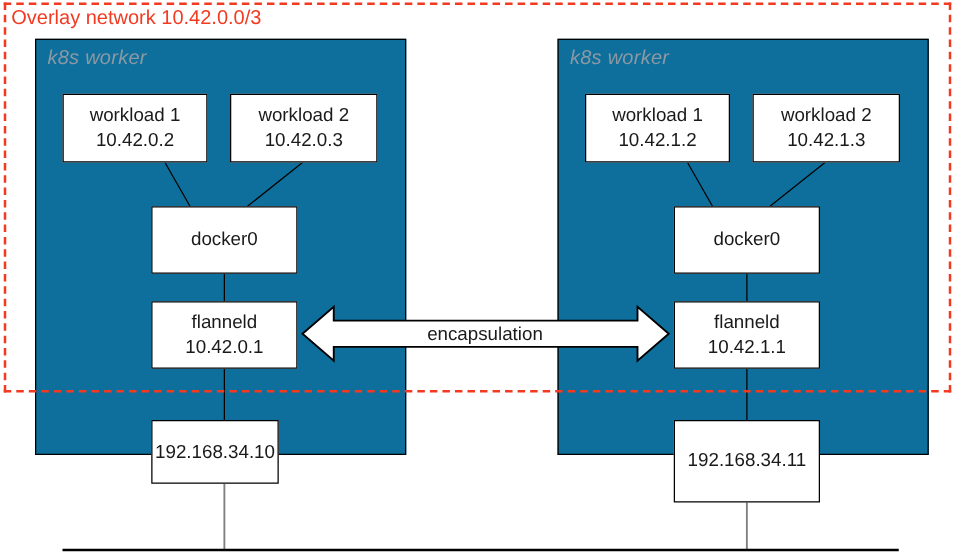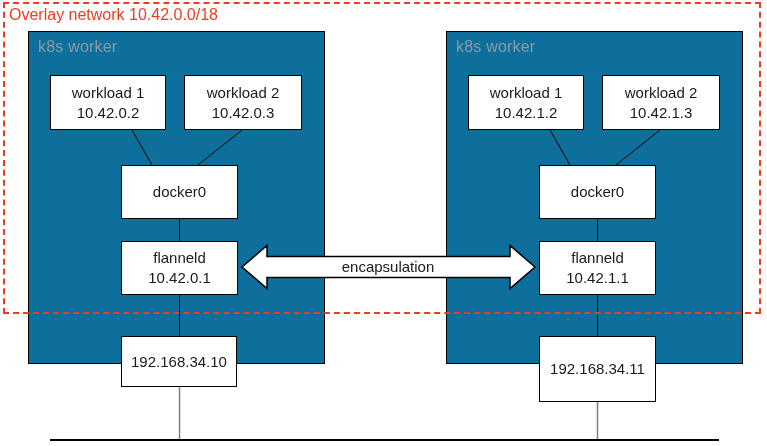--- a/index.html
+++ b/index.html
@@ -8,37 +8,37 @@
     font-family:"Liberation Sans","DejaVu Sans",sans-serif;
     overflow:hidden;
   }
   .worker{
     position:absolute;top:31px;width:297px;height:333px;
     background:#0e6f9c;border:1px solid #000;box-sizing:border-box;
     z-index:1;
   }
   .worker-label{
     position:absolute;left:9px;top:6px;
-    font-size:16px;color:#8b99a4;letter-spacing:0.2px;
+    font-size:16px;color:#8b99a4;letter-spacing:0.2px;font-style:italic;
   }
   .node{
     position:absolute;background:#fff;border:1px solid #000;box-sizing:border-box;
     display:flex;flex-direction:column;align-items:center;justify-content:center;
     font-size:15px;line-height:20px;color:#1a1a1a;text-align:center;
     z-index:3;
   }
   .w1{left:50px;top:75px;width:116px;height:55px;}
   .w2{left:184px;top:75px;width:118px;height:55px;}
   .w1r{left:468px;top:75px;width:116px;height:55px;}
   .w2r{left:602px;top:75px;width:118px;height:55px;}
   .dockerL{left:121px;top:165px;width:117px;height:54px;}
   .dockerR{left:539px;top:165px;width:117px;height:54px;}
   .flannelL{left:121px;top:241px;width:117px;height:54px;}
   .flannelR{left:539px;top:241px;width:117px;height:54px;}
-  .hostL{left:121px;top:336px;width:116px;height:51px;}
+  .hostL{left:121px;top:336px;width:102px;height:51px;}
   .hostR{left:539px;top:336px;width:117px;height:66px;}
   #wires{position:absolute;left:0;top:0;z-index:2;}
   .overlay-border{
     position:absolute;left:3px;top:2px;width:758px;height:312px;
     border:2px dashed #f23a21;box-sizing:border-box;
     z-index:5;pointer-events:none;
   }
   .overlay-title{
     position:absolute;left:9px;top:6px;z-index:6;
     font-size:16px;color:#f23a21;
@@ -112,15 +112,15 @@
   </div>
   <div class="node flannelR">
     <span>flanneld</span>
     <span>10.42.1.1</span>
   </div>
   <div class="node hostR">
     <span>192.168.34.11</span>
   </div>
 
   <div class="overlay-border"></div>
-  <div class="overlay-title">Overlay network 10.42.0.0/18</div>
+  <div class="overlay-title">Overlay network 10.42.0.0/3</div>
 
 </div>
 
 </body></html>

